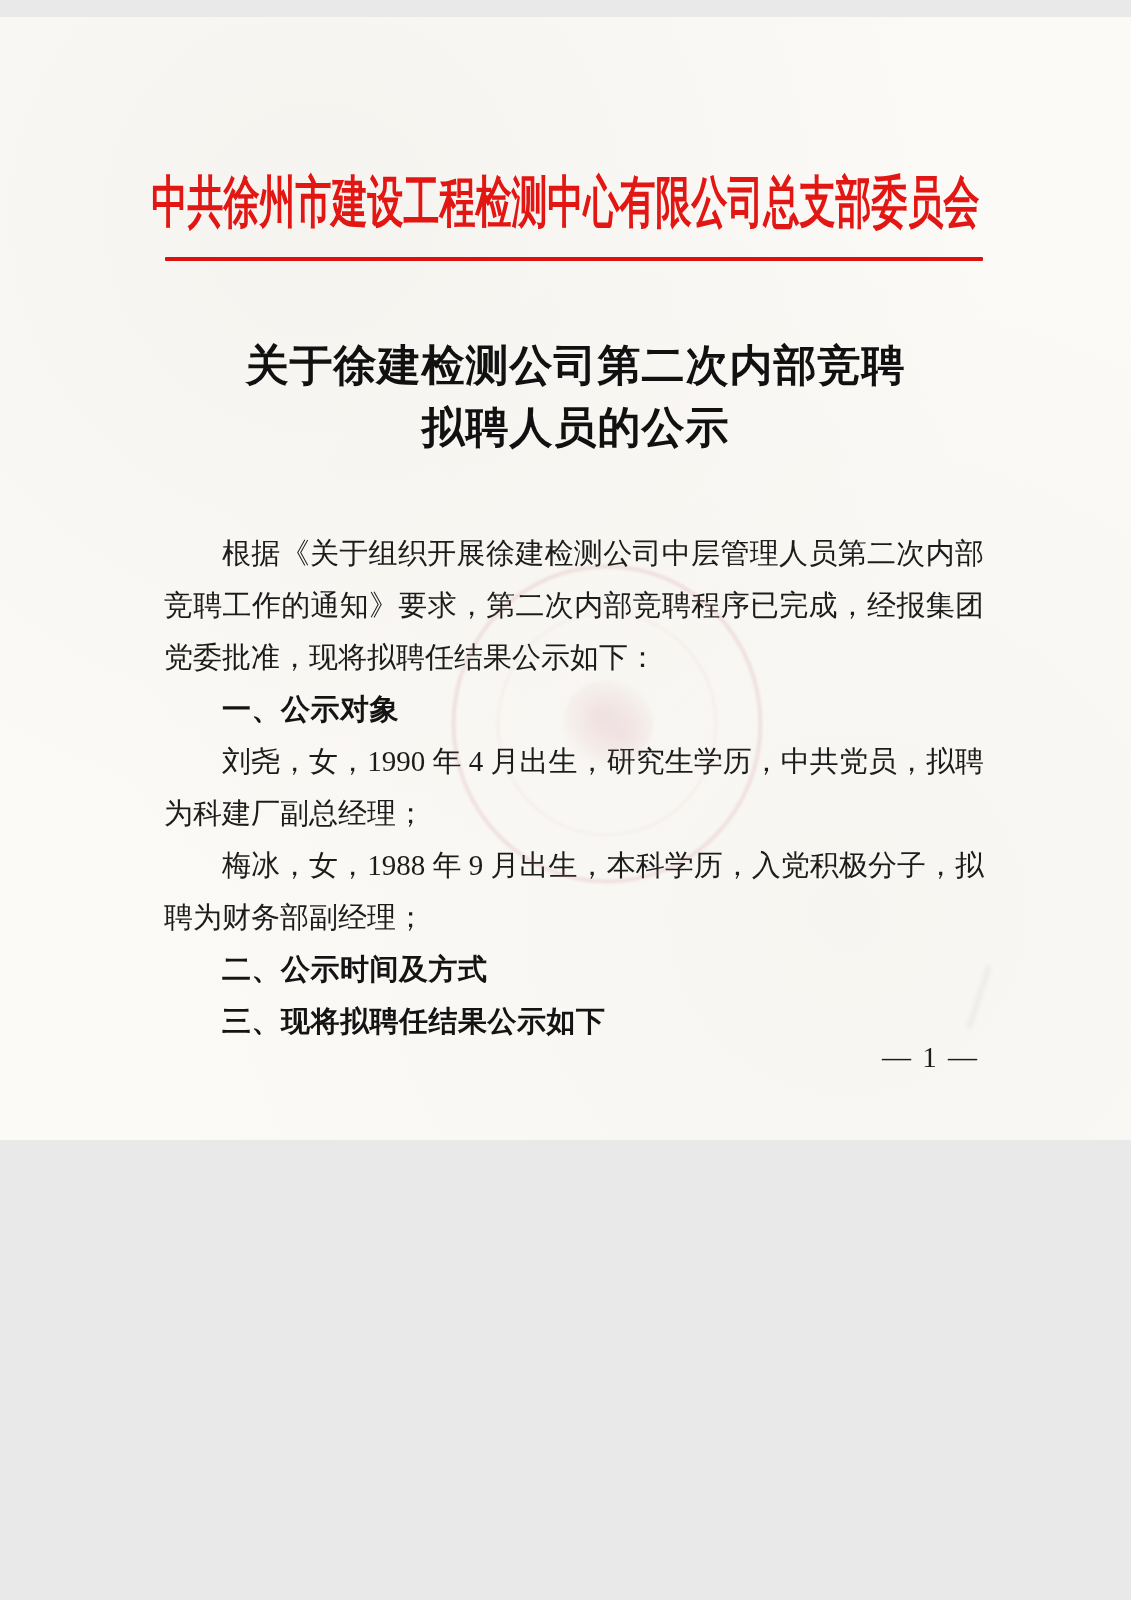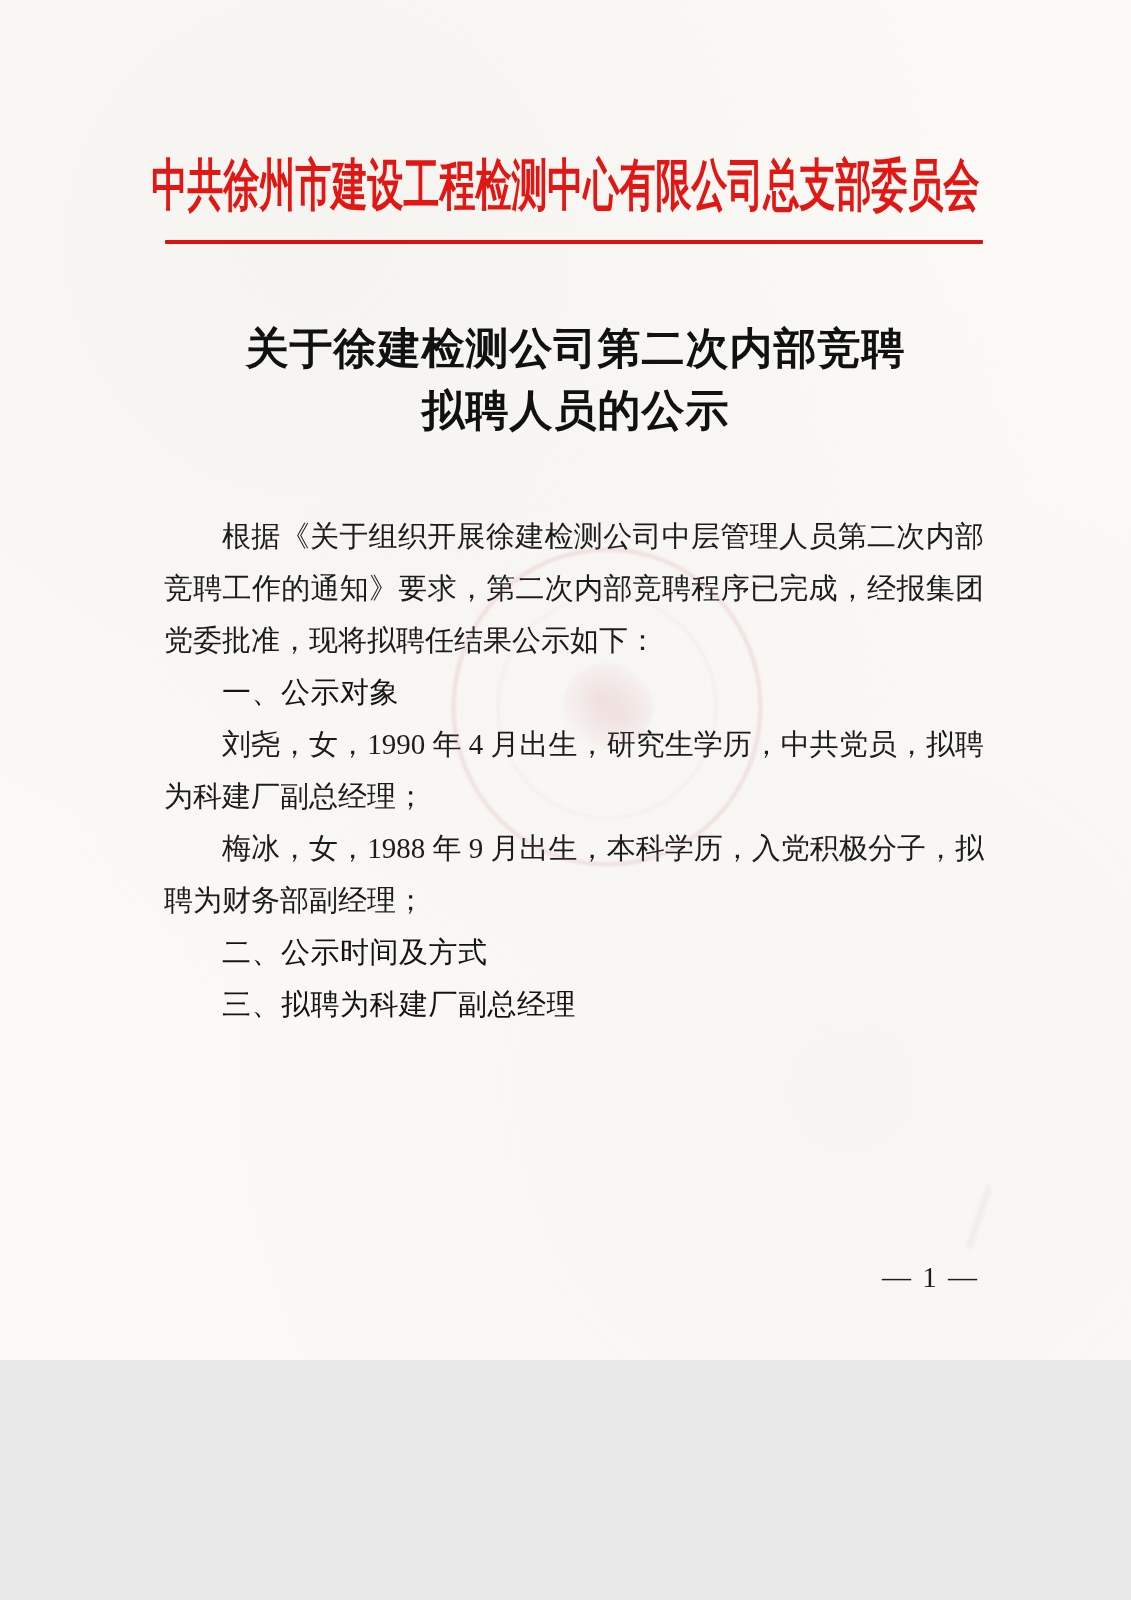--- a/index.html
+++ b/index.html
@@ -3,22 +3,22 @@
 <meta charset="utf-8">
 <style>
   html, body {
     margin: 0;
     padding: 0;
     background: #e9e9e9;
   }
   .page {
     position: relative;
     width: 1131px;
-    height: 1360px;
-    margin: 0 auto;
+    height: 1123px;
+    margin: 17px auto;
     background: #fbfaf7;
     background-image:
       radial-gradient(circle at 28% 18%, rgba(235,232,225,0.35) 0%, rgba(0,0,0,0) 55%),
       radial-gradient(circle at 75% 80%, rgba(238,235,228,0.3) 0%, rgba(0,0,0,0) 60%);
     overflow: hidden;
     font-family: "Liberation Serif", "DejaVu Serif", serif;
     color: #1c1c1c;
   }
 
   
@@ -72,21 +72,21 @@
     font-size: 29px;
     line-height: 52px;
     text-align: justify;
   }
   .content p {
     margin: 0;
     text-indent: 2em;
   }
   .content p.heading {
     font-family: "Liberation Sans", "DejaVu Sans", sans-serif;
-    font-weight: normal;
+    font-weight: bold;
     letter-spacing: 0.5px;
     color: #141414;
   }
 
   
   .seal {
     position: absolute;
     left: 452px;
     top: 548px;
     width: 304px;
@@ -160,20 +160,20 @@
   </div>
 
   <div class="seal"></div>
 
   <div class="content">
     <p class="body">根据《关于组织开展徐建检测公司中层管理人员第二次内部竞聘工作的通知》要求，第二次内部竞聘程序已完成，经报集团党委批准，现将拟聘任结果公示如下：</p>
     <p class="heading">一、公示对象</p>
     <p class="body">刘尧，女，1990 年 4 月出生，研究生学历，中共党员，拟聘为科建厂副总经理；</p>
     <p class="body">梅冰，女，1988 年 9 月出生，本科学历，入党积极分子，拟聘为财务部副经理；</p>
     <p class="heading">二、公示时间及方式</p>
-    <p class="heading">三、拟聘为科建厂副总经理</p>
+    <p class="heading">三、现将拟聘任结果公示如下</p>
   </div>
 
   <div class="crease"></div>
 
   <div class="page-number">— 1 —</div>
 
 </div>
 
 </body></html>

